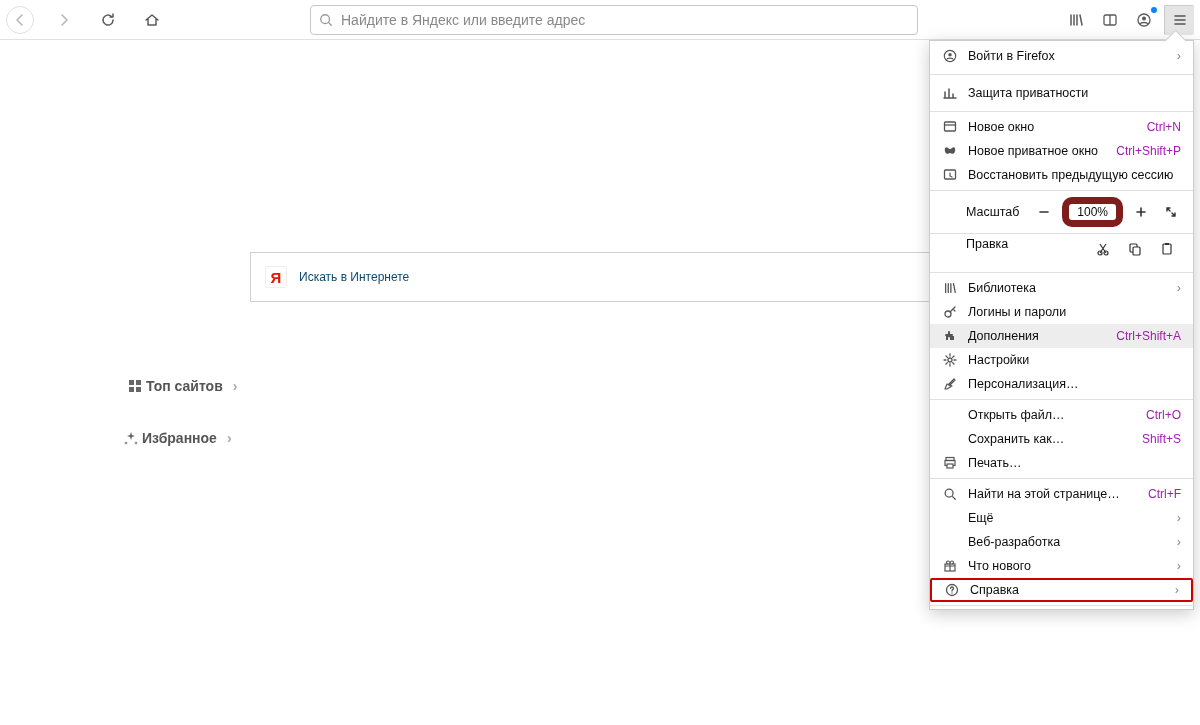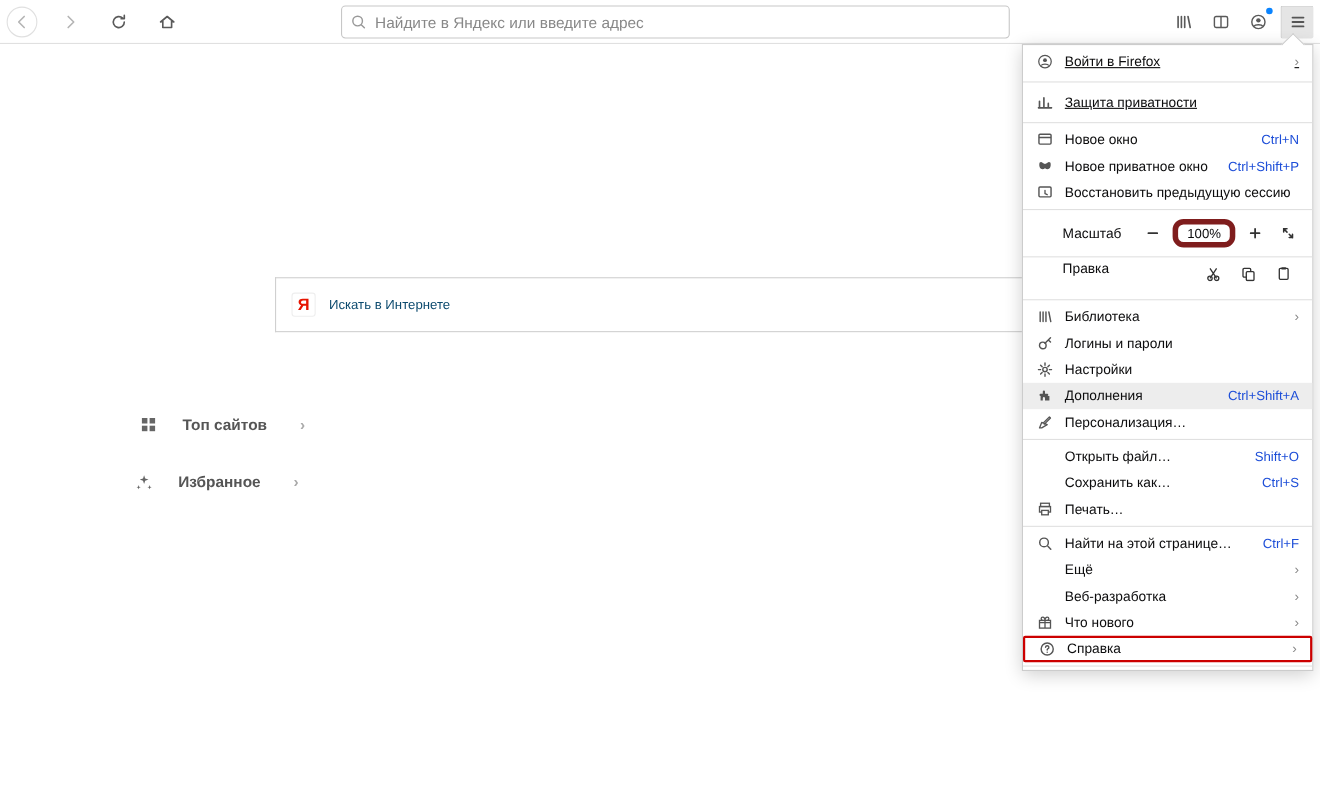--- a/index.html
+++ b/index.html
@@ -17,39 +17,39 @@
 .hamburger-btn { width: 30px; height: 30px; display: inline-flex; align-items: center; justify-content: center; background: #ededed; border-radius: 2px; cursor: pointer; position: relative; }
 .hamburger-btn.active { background: #e5e5e5; border-top:1px solid #ccc;border-left:1px solid #ccc;}
 .account-dot { position: relative; }
 .account-dot::after { content:''; position:absolute; top:1px; right:1px; width:6px; height:6px; background:#0a84ff; border-radius:50%; }
 
 .content { position: relative; height: calc(100% - 40px); }
 .search-row { position: absolute; top: 212px; left: 250px; right: 10px; height: 50px; border: 1px solid #d0d0d0; border-right: none; display: flex; align-items: center; padding: 0 14px; gap: 12px; }
 .yandex-logo { width: 22px; height: 22px; display: inline-flex; align-items: center; justify-content: center; font-weight: bold; color: #e61400; border:1px solid #eee; border-radius:3px; font-size:15px; }
 .search-ph { color: #0c4a6e; font-size: 12px; }
 
-.section-row { position: absolute; display: flex; align-items: center; gap: 24px; color: #555; font-weight: 600; font-size: 14px; cursor: pointer; }
+.section-row { position: absolute; display: flex; align-items: center; gap: 4px; color: #555; font-weight: 600; font-size: 14px; cursor: pointer; }
 .section-row .chev { color: #aaa; margin-left: 6px; }
 #topsites { top: 338px; left: 128px; }
 #favs { top: 390px; left: 124px; }
 
 .menu-panel { position: absolute; top: 40px; right: 6px; width: 265px; background: #fff; border: 1px solid #ccc; box-shadow: 0 4px 16px rgba(0,0,0,0.2); }
 .menu-panel::before { content:''; position:absolute; top:-8px; right:10px; width:14px; height:14px; background:#fff; border-left:1px solid #ccc; border-top:1px solid #ccc; transform:rotate(45deg); }
 .menu-item { display: flex; align-items: center; height: 24px; padding: 0 12px; gap: 10px; font-size: 12.5px; color: #0c0c0d; cursor: pointer; position: relative; }
-.menu-item.tall { height: 30px; text-decoration: underline; }
+.menu-item.tall { height: 30px; }
 .menu-item.hovered { background: #ededed; }
 .menu-item .mi-icon { width: 16px; height: 16px; display:inline-flex; align-items:center; justify-content:center; color:#555; flex-shrink:0; }
 .menu-item .mi-icon.empty { visibility:hidden; }
 .menu-item .mi-label { flex: 1; }
-.menu-item .mi-shortcut { font-size: 12px; color: #1d4ed8; }
+.menu-item .mi-shortcut { font-size: 12px; color: #a21caf; }
 .menu-item .mi-chev { color: #888; }
 .menu-sep { height: 1px; background: #e0e0e0; margin: 3px 0; }
 .menu-zoom { display: flex; align-items: center; height: 36px; padding: 0 10px; gap: 6px; }
 .menu-zoom .zlabel { flex: 1; font-size: 12.5px; padding-left:26px; }
-.zoom-pill { border: 5px solid #7f1d1d; border-radius: 10px; padding: 1px 8px; font-size: 12px; }
+.zoom-pill { border: 7px solid #7f1d1d; border-radius: 10px; padding: 1px 8px; font-size: 12px; }
 .zbtn { width: 24px; height: 24px; display:inline-flex; align-items:center; justify-content:center; cursor:pointer; }
 .menu-edit { display: flex; align-items: flex-start; height: 32px; padding: 0 10px; }
 .menu-edit .elabel { flex: 1; font-size: 12.5px; padding-left:26px; }
 .ebtn { width: 32px; height: 24px; display:inline-flex; align-items:center; justify-content:center; cursor:pointer; }
 .highlight-box { border: 2px solid #c00; border-radius: 2px; }
 svg { display:block; }
 </style>
 </head>
 <body>
 
@@ -243,56 +243,56 @@
   </div>
   <div class="menu-item">
     <span class="mi-icon">
         <svg width="14" height="14" viewBox="0 0 14 14">
           <circle cx="5" cy="9" r="3" stroke="#555" stroke-width="1.3" fill="none"></circle>
           <path d="M7 7l5-5M10 4l2 2" stroke="#555" stroke-width="1.3" stroke-linecap="round"></path>
         </svg>
       </span>
     <span class="mi-label">Логины и пароли</span>
   </div>
+  <div class="menu-item hovered">
+    <span class="mi-icon">
+        <svg width="14" height="14" viewBox="0 0 14 14">
+          <path d="M3 5h2V3a1 1 0 0 1 2 0v2h2a1 1 0 0 1 0 2v0h2v4H7v-2a1 1 0 0 0-2 0v2H3V7a1 1 0 0 1 0-2z" fill="#555"></path>
+        </svg>
+      </span>
+    <span class="mi-label">Дополнения</span>
+    <span class="mi-shortcut">Ctrl+Shift+A</span>
+  </div>
   <div class="menu-item">
     <span class="mi-icon">
         <svg width="14" height="14" viewBox="0 0 14 14">
           <circle cx="7" cy="7" r="2" stroke="#555" stroke-width="1.3" fill="none"></circle>
           <path d="M7 1v2M7 11v2M1 7h2M11 7h2M3 3l1.4 1.4M9.6 9.6L11 11M11 3L9.6 4.4M4.4 9.6L3 11" stroke="#555" stroke-width="1.3" stroke-linecap="round"></path>
         </svg>
       </span>
     <span class="mi-label">Настройки</span>
   </div>
-  <div class="menu-item hovered">
-    <span class="mi-icon">
-        <svg width="14" height="14" viewBox="0 0 14 14">
-          <path d="M3 5h2V3a1 1 0 0 1 2 0v2h2a1 1 0 0 1 0 2v0h2v4H7v-2a1 1 0 0 0-2 0v2H3V7a1 1 0 0 1 0-2z" fill="#555"></path>
-        </svg>
-      </span>
-    <span class="mi-label">Дополнения</span>
-    <span class="mi-shortcut">Ctrl+Shift+A</span>
-  </div>
   <div class="menu-item">
     <span class="mi-icon">
         <svg width="14" height="14" viewBox="0 0 14 14">
           <path d="M2 12l2-5 5 2-5 3zM5 8l6-6 1 1-6 6" stroke="#555" stroke-width="1.2" fill="none" stroke-linejoin="round"></path>
         </svg>
       </span>
     <span class="mi-label">Персонализация…</span>
   </div>
   <div class="menu-sep"></div>
   <div class="menu-item">
     <span class="mi-icon empty"></span>
     <span class="mi-label">Открыть файл…</span>
-    <span class="mi-shortcut">Shift+O</span>
+    <span class="mi-shortcut">Ctrl+O</span>
   </div>
   <div class="menu-item">
     <span class="mi-icon empty"></span>
     <span class="mi-label">Сохранить как…</span>
-    <span class="mi-shortcut">Ctrl+S</span>
+    <span class="mi-shortcut">Shift+S</span>
   </div>
   <div class="menu-item">
     <span class="mi-icon">
         <svg width="14" height="14" viewBox="0 0 14 14">
           <rect x="3" y="1.5" width="8" height="3" stroke="#555" stroke-width="1.2" fill="none"></rect>
           <rect x="2" y="4.5" width="10" height="5" stroke="#555" stroke-width="1.2" fill="none"></rect>
           <rect x="4" y="8" width="6" height="4" stroke="#555" stroke-width="1.2" fill="#fff"></rect>
         </svg>
       </span>
     <span class="mi-label">Печать…</span>

